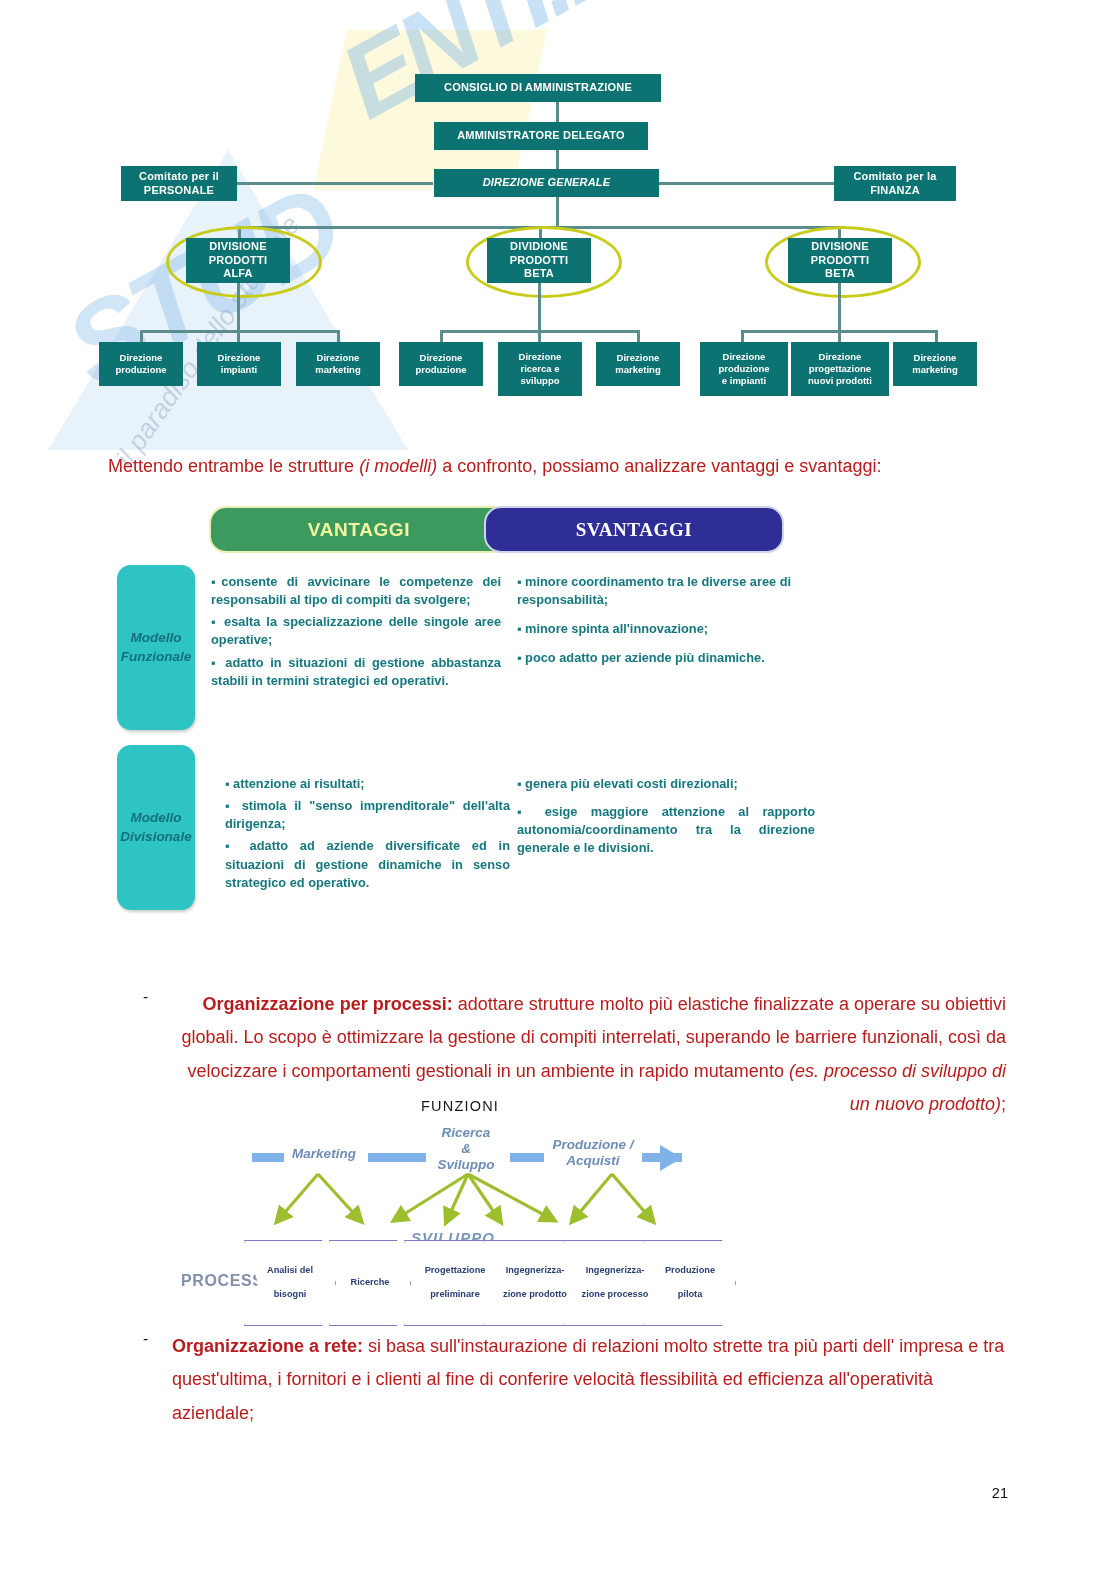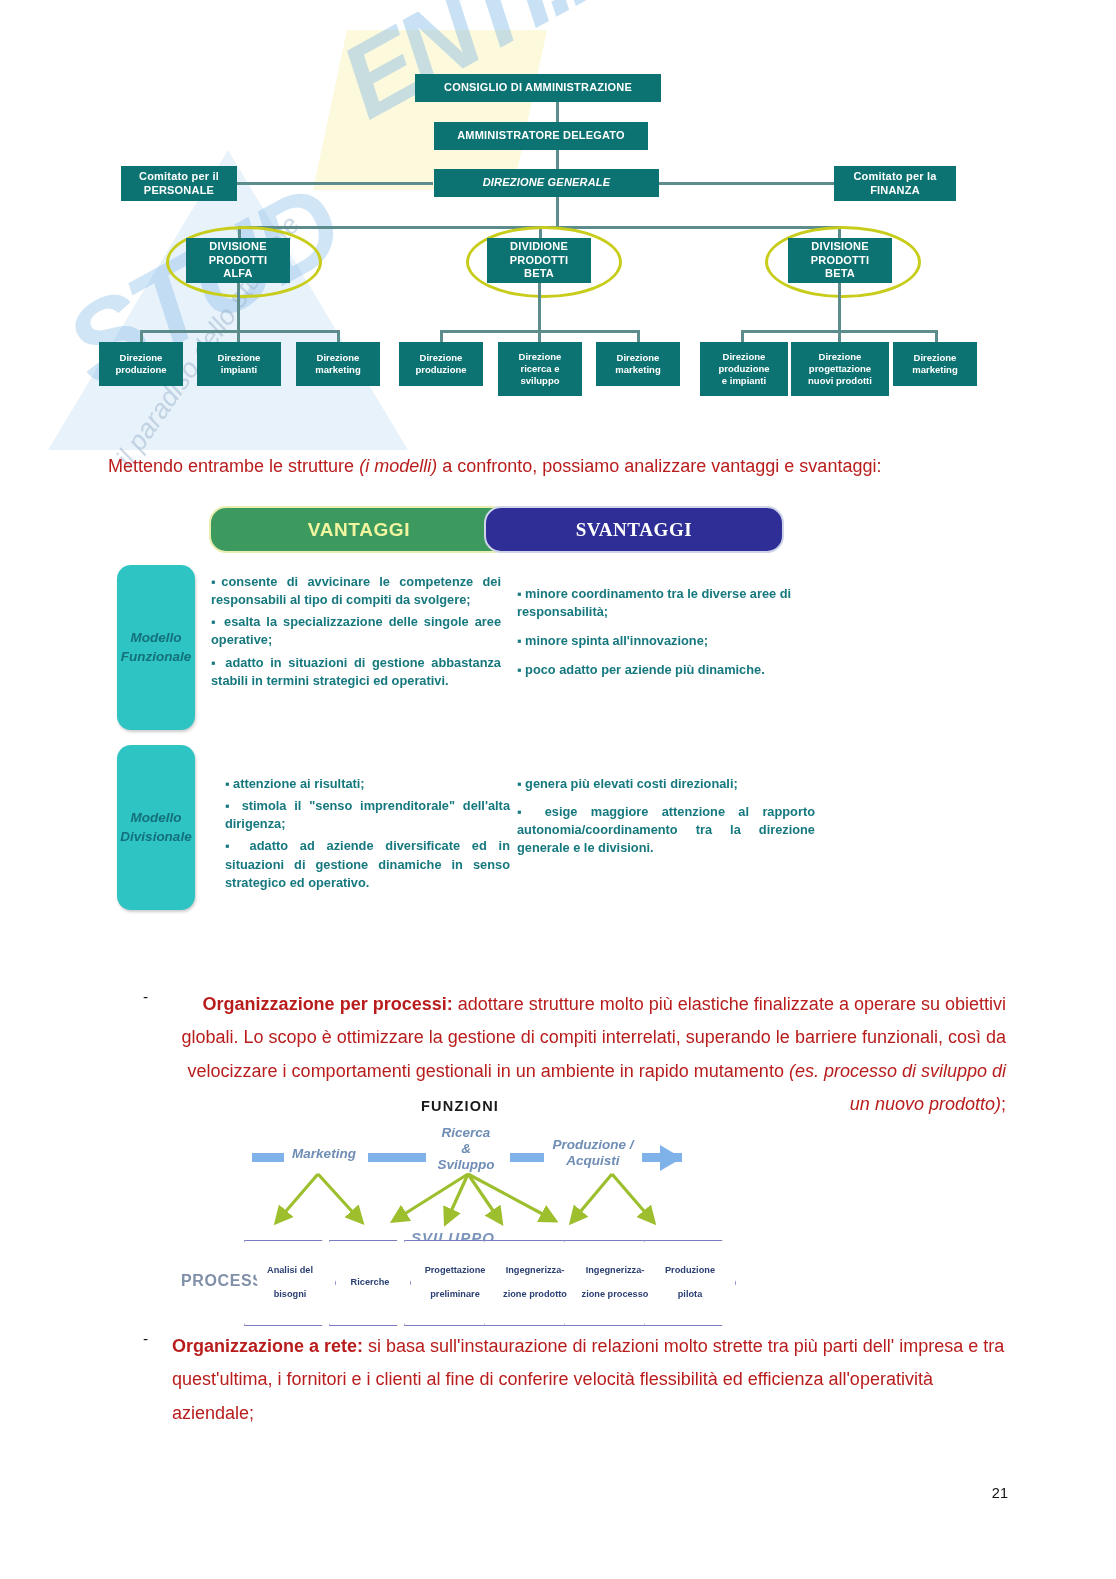--- a/index.html
+++ b/index.html
@@ -79,21 +79,21 @@
   .cell{
     position:absolute;color:#16787f;font-size:12.8px;line-height:1.42;
     font-weight:bold;
   }
   .cell p{margin:0 0 4px 0;}
   .cell.just p{text-align:justify;}
 
   
   .pd{position:absolute;}
   .pd-title{
-    position:absolute;font-size:14.5px;font-weight:bold;color:#1a1a1a;
+    position:absolute;font-size:14.5px;font-weight:normal;color:#1a1a1a;
     letter-spacing:1.2px;
   }
   .fbar{position:absolute;background:#7fb2e8;height:9px;}
   .farrow{position:absolute;width:0;height:0;
     border-top:13px solid transparent;border-bottom:13px solid transparent;
     border-left:22px solid #7fb2e8;}
   .flab{
     position:absolute;color:#6f8db5;font-size:13.5px;font-weight:bold;
     font-style:italic;text-align:center;line-height:1.18;
   }
@@ -249,21 +249,21 @@
     <div class="modbox" style="left:117px;top:565px;width:78px;height:165px;flex-direction:column;">
       <span>Modello</span>
       <span>Funzionale</span>
     </div>
     <div class="cell just" style="left:211px;top:573px;width:290px;">
       <p>▪consente di avvicinare le competenze dei responsabili al tipo di compiti da svolgere;</p>
       <p>▪ esalta la specializzazione delle singole aree operative;</p>
       <p>▪ adatto in situazioni di gestione abbastanza stabili in termini strategici ed operativi.</p>
     </div>
     <div class="cell" style="left:517px;top:573px;width:296px;">
-      <p style="margin-bottom:11px;margin-top:12px;">▪ minore coordinamento tra le diverse aree di responsabilità;</p>
+      <p style="margin-bottom:11px;">▪ minore coordinamento tra le diverse aree di responsabilità;</p>
       <p style="margin-bottom:11px;">▪ minore spinta all'innovazione;</p>
       <p>▪ poco adatto per aziende più dinamiche.</p>
     </div>
 
     <div class="modbox" style="left:117px;top:745px;width:78px;height:165px;flex-direction:column;">
       <span>Modello</span>
       <span>Divisionale</span>
     </div>
     <div class="cell just" style="left:225px;top:775px;width:285px;">
       <p>▪ attenzione ai risultati;</p>

